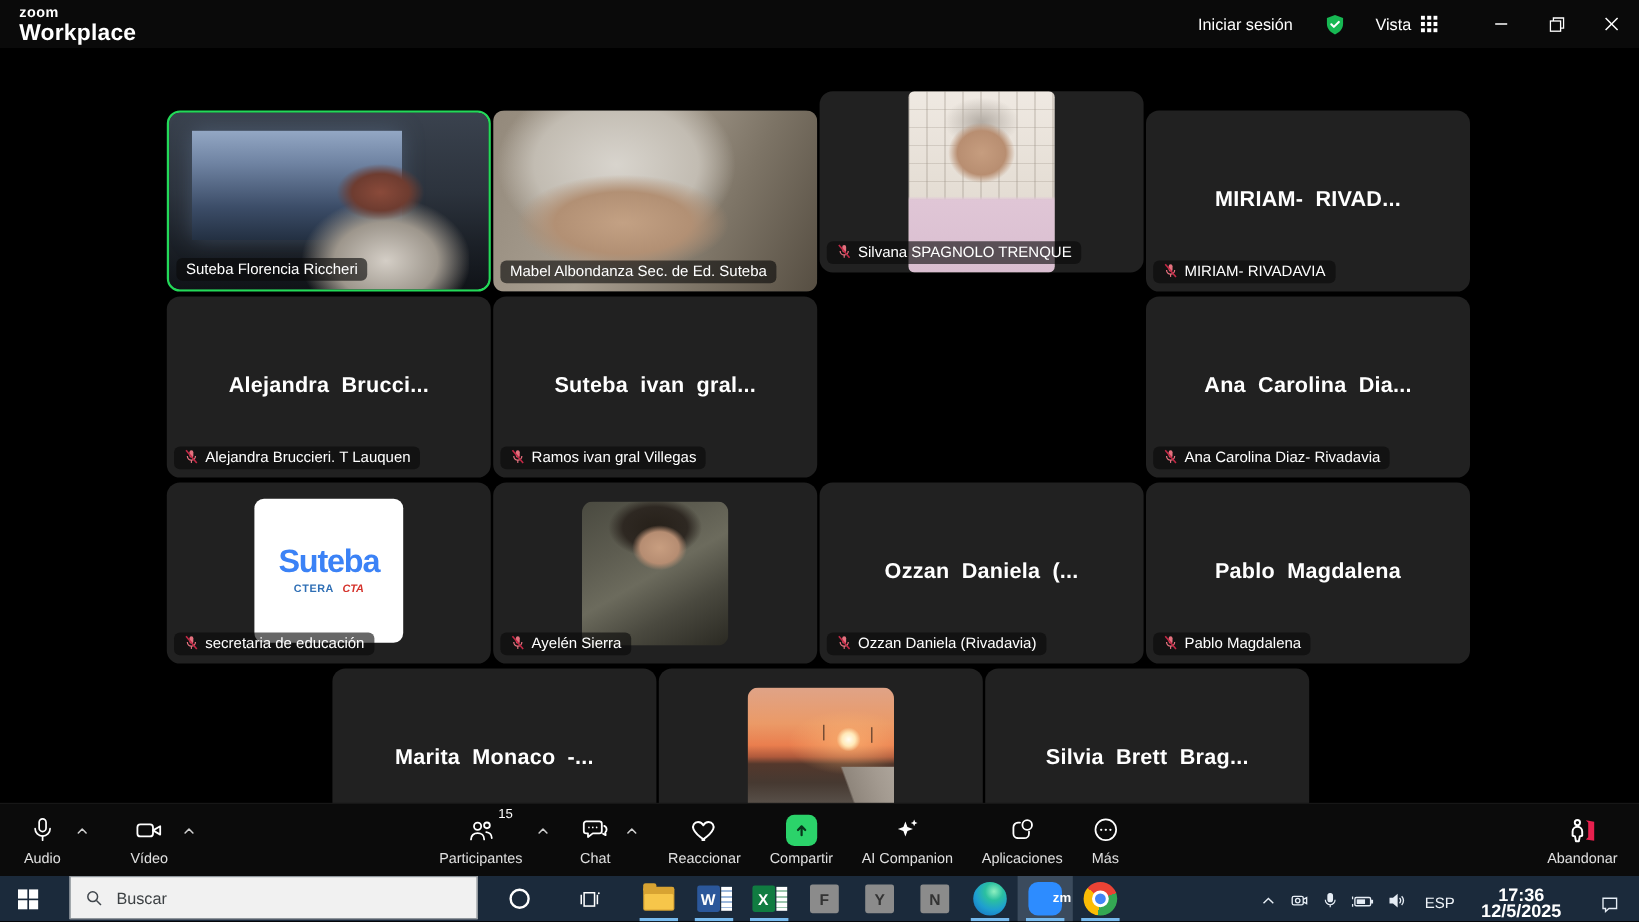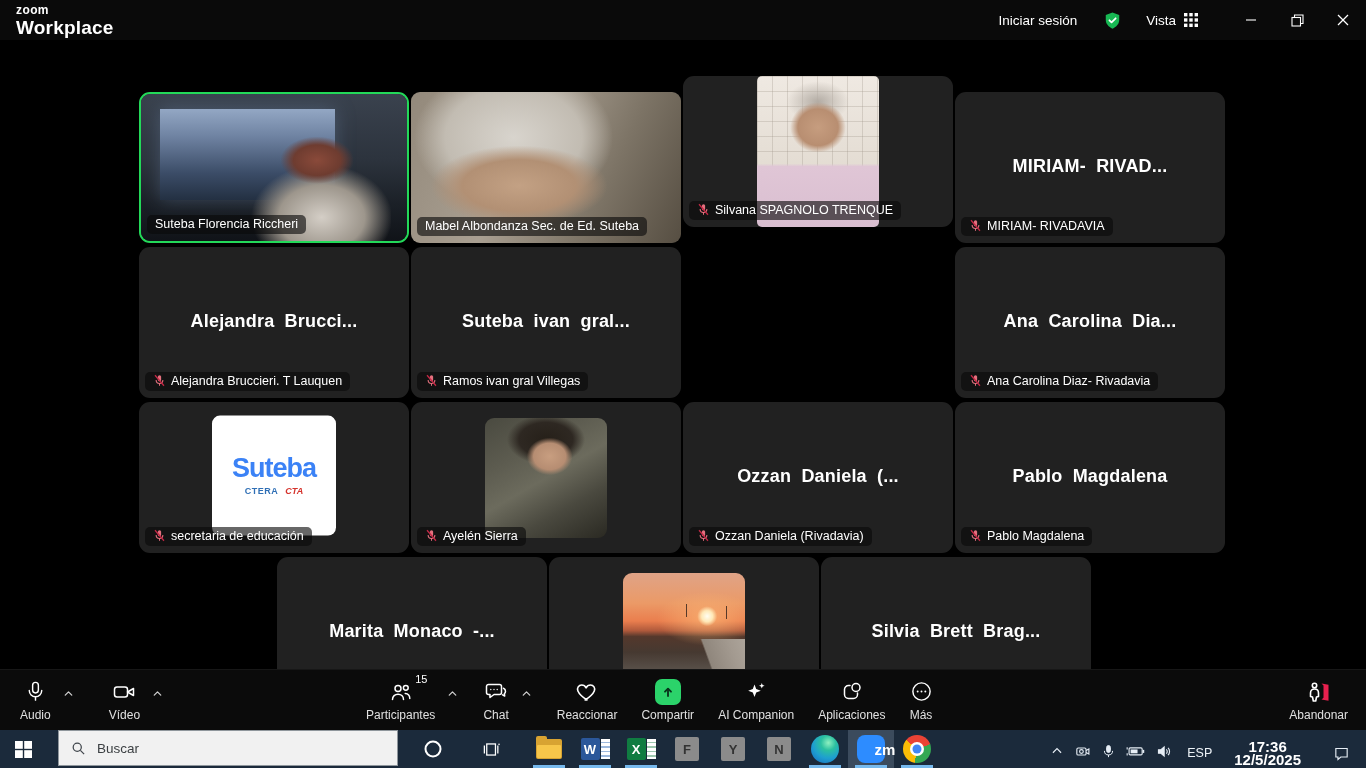--- a/index.html
+++ b/index.html
@@ -101,21 +101,21 @@
   .ic-office{display:flex;align-items:center;}
   .ic-office .sq{width:19px;height:22px;border-radius:2px;color:#fff;font-weight:bold;font-size:13px;
                  display:flex;align-items:center;justify-content:center;}
   .ic-office .doc{width:9px;height:20px;margin-left:1px;background:repeating-linear-gradient(180deg,#fff 0 3px,#9db9dd 3px 4.5px);}
   .ic-office.xl .doc{background:repeating-linear-gradient(180deg,#fff 0 3px,#9cc7ae 3px 4.5px);}
   .ic-letter{width:24px;height:24px;background:#8b8b8b;border-radius:2px;color:#333;font-weight:bold;
              font-size:13px;display:flex;align-items:center;justify-content:center;}
   .ic-edge{width:28px;height:28px;border-radius:50%;
            background:radial-gradient(circle at 62% 28%,#8ef0c0 0%,#2bc0a0 28%,#1e9fd0 58%,#1565c0 100%);}
   .ic-zm{width:28px;height:28px;border-radius:8px;background:#2d8cff;color:#fff;font-weight:bold;
-         font-size:15px;display:flex;align-items:center;justify-content:center;padding-left:28px;}
+         font-size:11px;display:flex;align-items:center;justify-content:center;padding-left:28px;}
   .ic-chrome{width:28px;height:28px;border-radius:50%;position:relative;
              background:conic-gradient(from -50deg,#ea4335 0 120deg,#34a853 0 240deg,#fbbc05 0 360deg);}
   .ic-chrome::before{content:"";position:absolute;left:50%;top:50%;transform:translate(-50%,-50%);
              width:14px;height:14px;border-radius:50%;background:#fff;}
   .ic-chrome::after{content:"";position:absolute;left:50%;top:50%;transform:translate(-50%,-50%);
              width:9px;height:9px;border-radius:50%;background:#4286f5;}
   #tray{margin-left:auto;display:flex;align-items:center;gap:10px;padding-right:6px;}
   .lang{font-size:12.5px;color:#eef3f8;margin:0 4px;}
   .clock{text-align:center;font-size:15px;line-height:13px;color:#fff;margin:10px 8px;font-weight:bold;}
   .notif{margin:0 10px 0 14px;display:flex;align-items:center;}

